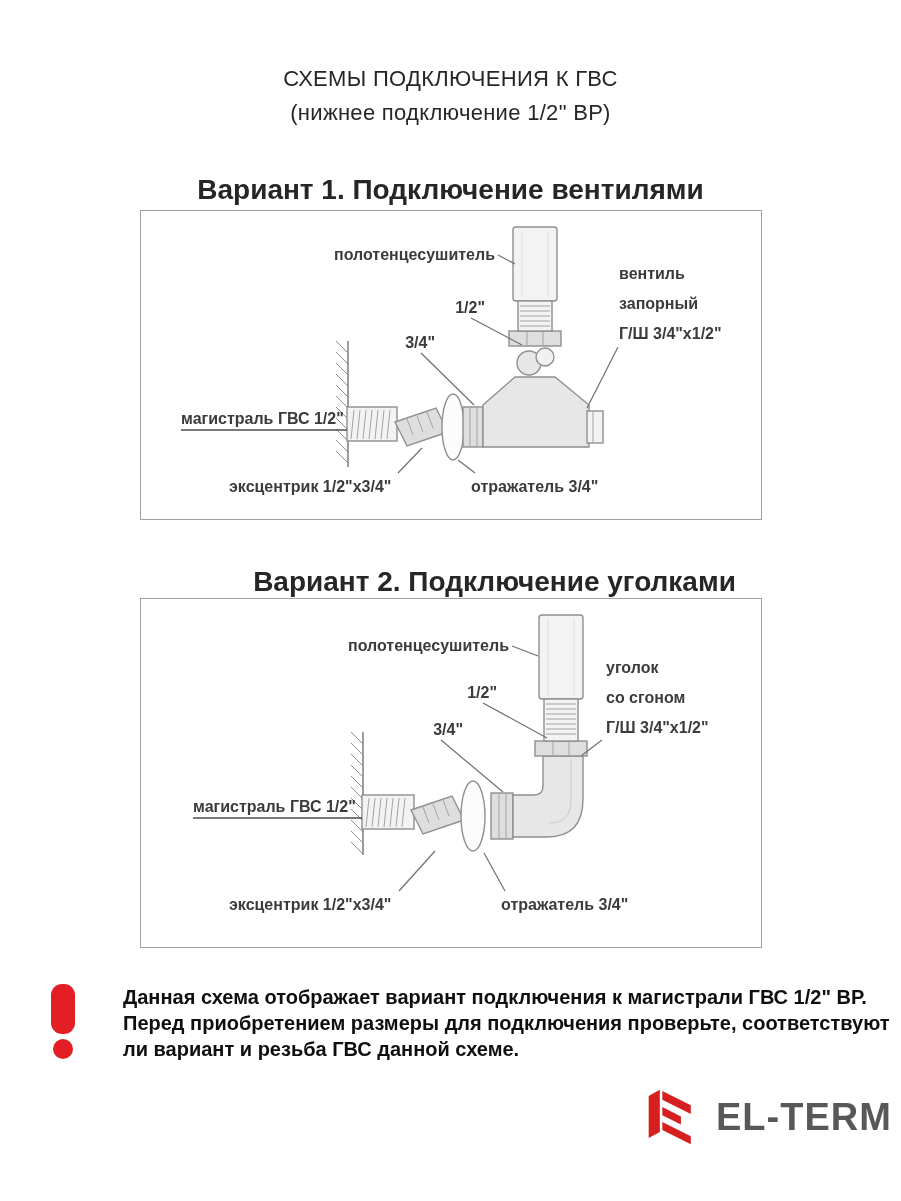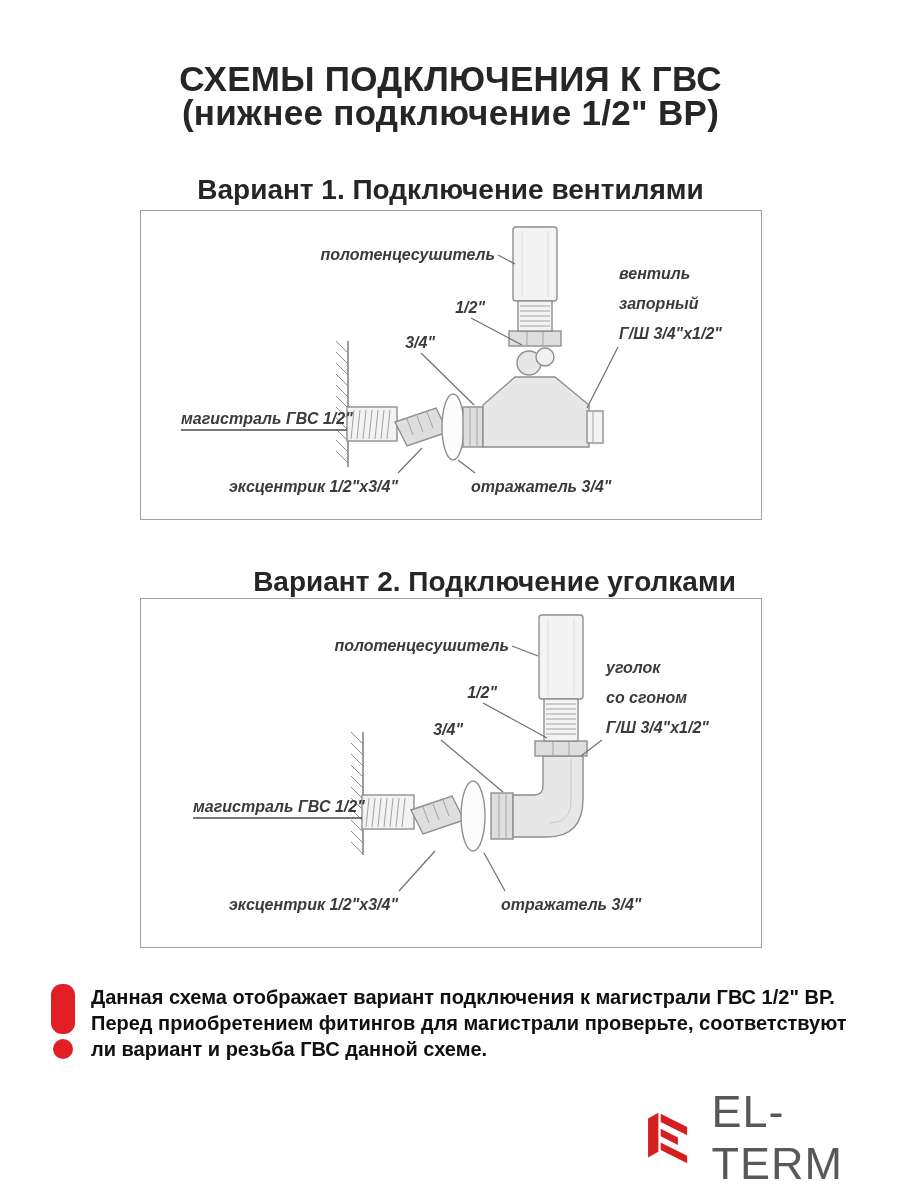--- a/index.html
+++ b/index.html
@@ -1,50 +1,50 @@
 <!DOCTYPE html>
 <html><head>
 <meta charset="utf-8">
 <style>
   html,body{margin:0;padding:0;background:#ffffff;}
   .page{position:relative;width:901px;height:1201px;background:#fff;overflow:hidden;
         font-family:"Liberation Sans","DejaVu Sans",sans-serif;color:#262626;}
 
   .title{position:absolute;top:62px;left:0;width:100%;text-align:center;
-         font-size:35px;font-weight:bold;line-height:34px;letter-spacing:0.3px;color:#262626;}
+         font-size:22px;font-weight:normal;line-height:34px;letter-spacing:0.3px;color:#262626;}
 
   .variant-heading{position:absolute;left:0;width:100%;text-align:center;
          font-size:28px;font-weight:bold;color:#262626;}
   #v1-heading{top:174px;}
   #v2-heading{top:566px;margin-left:44px;}
 
-  .diagram-box{position:absolute;left:140px;border:1px solid #a0a0a0;background:#fff;font-style:italic;}
+  .diagram-box{position:absolute;left:140px;border:1px solid #a0a0a0;background:#fff;}
   #box1{top:210px;width:620px;height:308px;}
   #box2{top:598px;width:620px;height:348px;}
 
   
   .pipe{fill:#f3f3f3;stroke:#8f8f8f;stroke-width:1.4;}
   .nut{fill:#dedede;stroke:#8f8f8f;stroke-width:1.4;}
   .fitting{fill:#e7e7e7;stroke:#8f8f8f;stroke-width:1.4;}
   .fitting2{fill:#f1f1f1;stroke:#8f8f8f;stroke-width:1.4;}
   .dome{fill:#fcfcfc;stroke:#8f8f8f;stroke-width:1.4;}
   .thread{stroke:#a3a3a3;stroke-width:1;}
   .shade{stroke:#dcdcdc;stroke-width:1;}
   .shade-arc{stroke:#c9c9c9;stroke-width:1;}
   .wall{stroke:#7d7d7d;stroke-width:1.5;}
   .hatch{stroke:#8d8d8d;stroke-width:1;}
   .leader{stroke:#6f6f6f;stroke-width:1.2;}
   .lead-dark{stroke:#4d4d4d;stroke-width:1.4;}
   .lbl{font-family:"Liberation Sans","DejaVu Sans",sans-serif;font-size:16px;font-weight:bold;fill:#3b3b3b;}
 
   .warning{position:absolute;left:48px;top:984px;display:flex;gap:13px;align-items:flex-start;}
-  .warn-text{font-size:20px;font-weight:bold;color:#0f0f0f;line-height:26px;white-space:nowrap;}
+  .warn-text{font-size:20px;font-weight:bold;color:#0f0f0f;line-height:26px;white-space:nowrap;margin-left:32px;}
 
   .logo{position:absolute;left:640px;top:1086px;display:flex;align-items:center;gap:14px;}
-  .logo-text{font-size:45px;font-weight:normal;color:#57585a;letter-spacing:1px;}
+  .logo-text{font-size:38px;font-weight:bold;color:#57585a;letter-spacing:1px;}
 </style>
 </head>
 <body>
 
 <div class="page">
 
   <div class="title">
     <div>СХЕМЫ ПОДКЛЮЧЕНИЯ К ГВС</div>
     <div>(нижнее подключение 1/2" ВР)</div>
   </div>
@@ -220,21 +220,21 @@
     </svg>
   </div>
 
   <div class="warning">
     <svg width="30" height="76" viewBox="0 0 30 76">
       <rect x="3" y="0" width="24" height="50" rx="11" fill="#e31e24"></rect>
       <circle cx="15" cy="65" r="10" fill="#e31e24"></circle>
     </svg>
     <div class="warn-text">
       <div>Данная схема отображает вариант подключения к магистрали ГВС 1/2" ВР.</div>
-      <div>Перед приобретением фитингов для магистрали проверьте, соответствуют</div>
+      <div>Перед приобретением размеры для подключения проверьте, соответствуют</div>
       <div>ли  вариант и резьба ГВС данной схеме.</div>
     </div>
   </div>
 
   <div class="logo">
     <svg width="62" height="62" viewBox="0 0 100 100">
       <polygon fill="#d6201f" points="14,16 32,6 32,74 14,84"></polygon>
       <polygon fill="#d6201f" points="36,8 82,31 82,45 36,22"></polygon>
       <polygon fill="#d6201f" points="36,34 66,49 66,62 36,47"></polygon>
       <polygon fill="#d6201f" points="36,58 82,81 82,94 36,71"></polygon>

